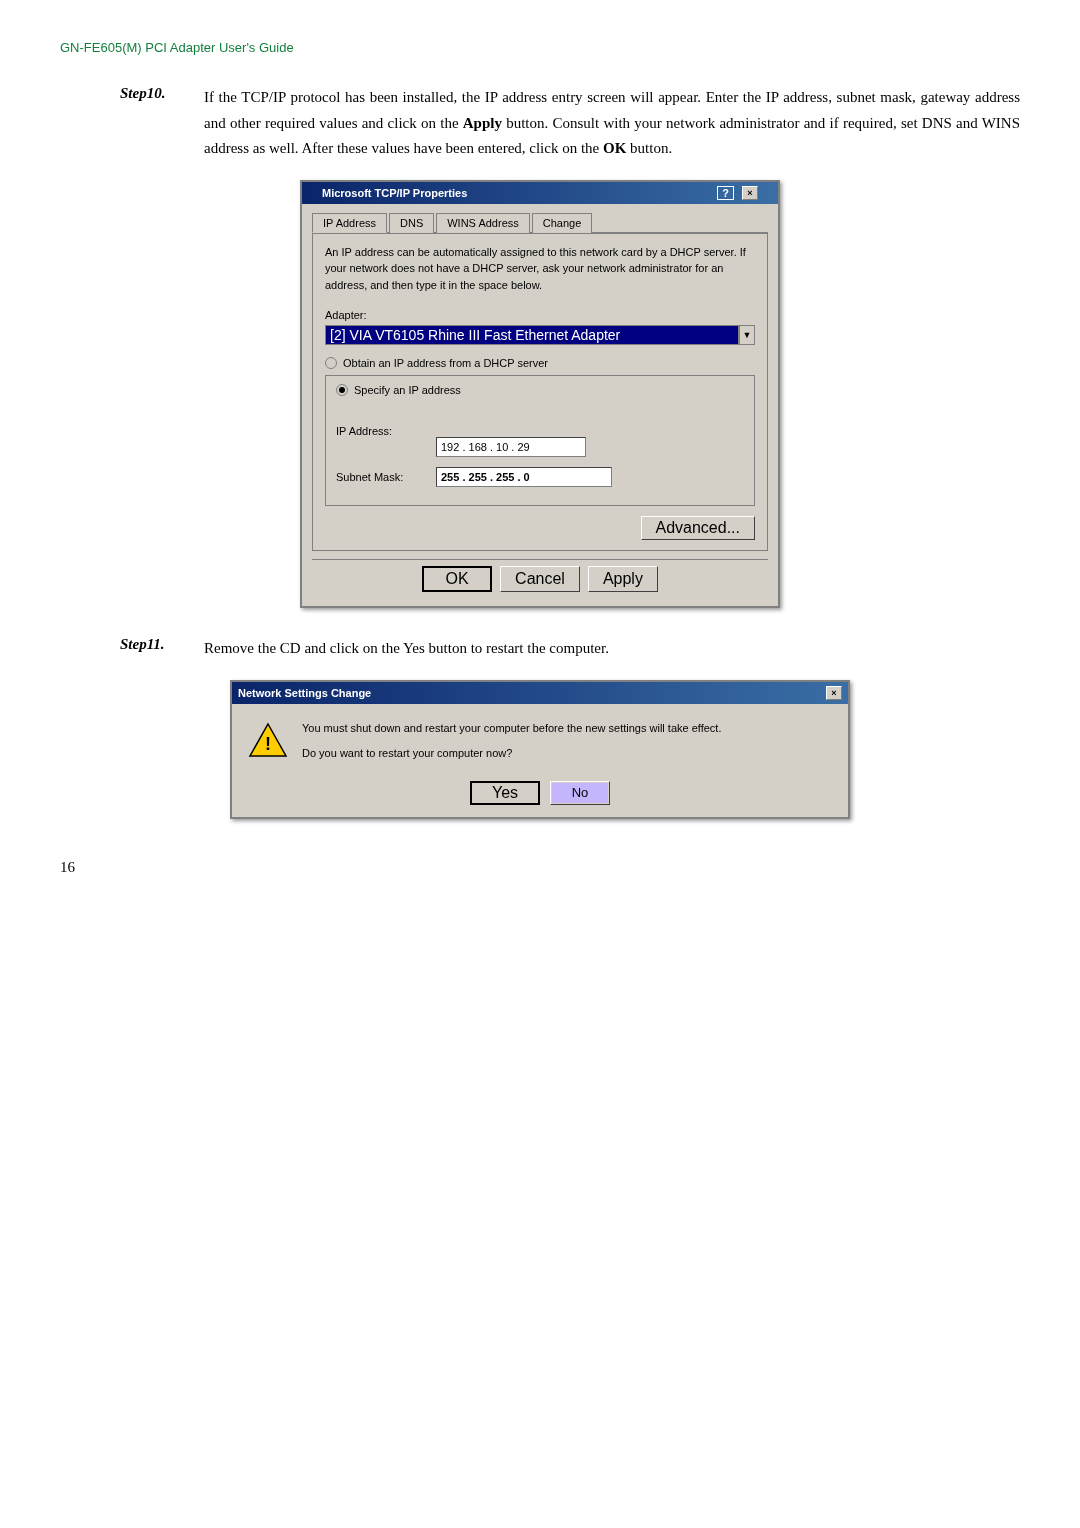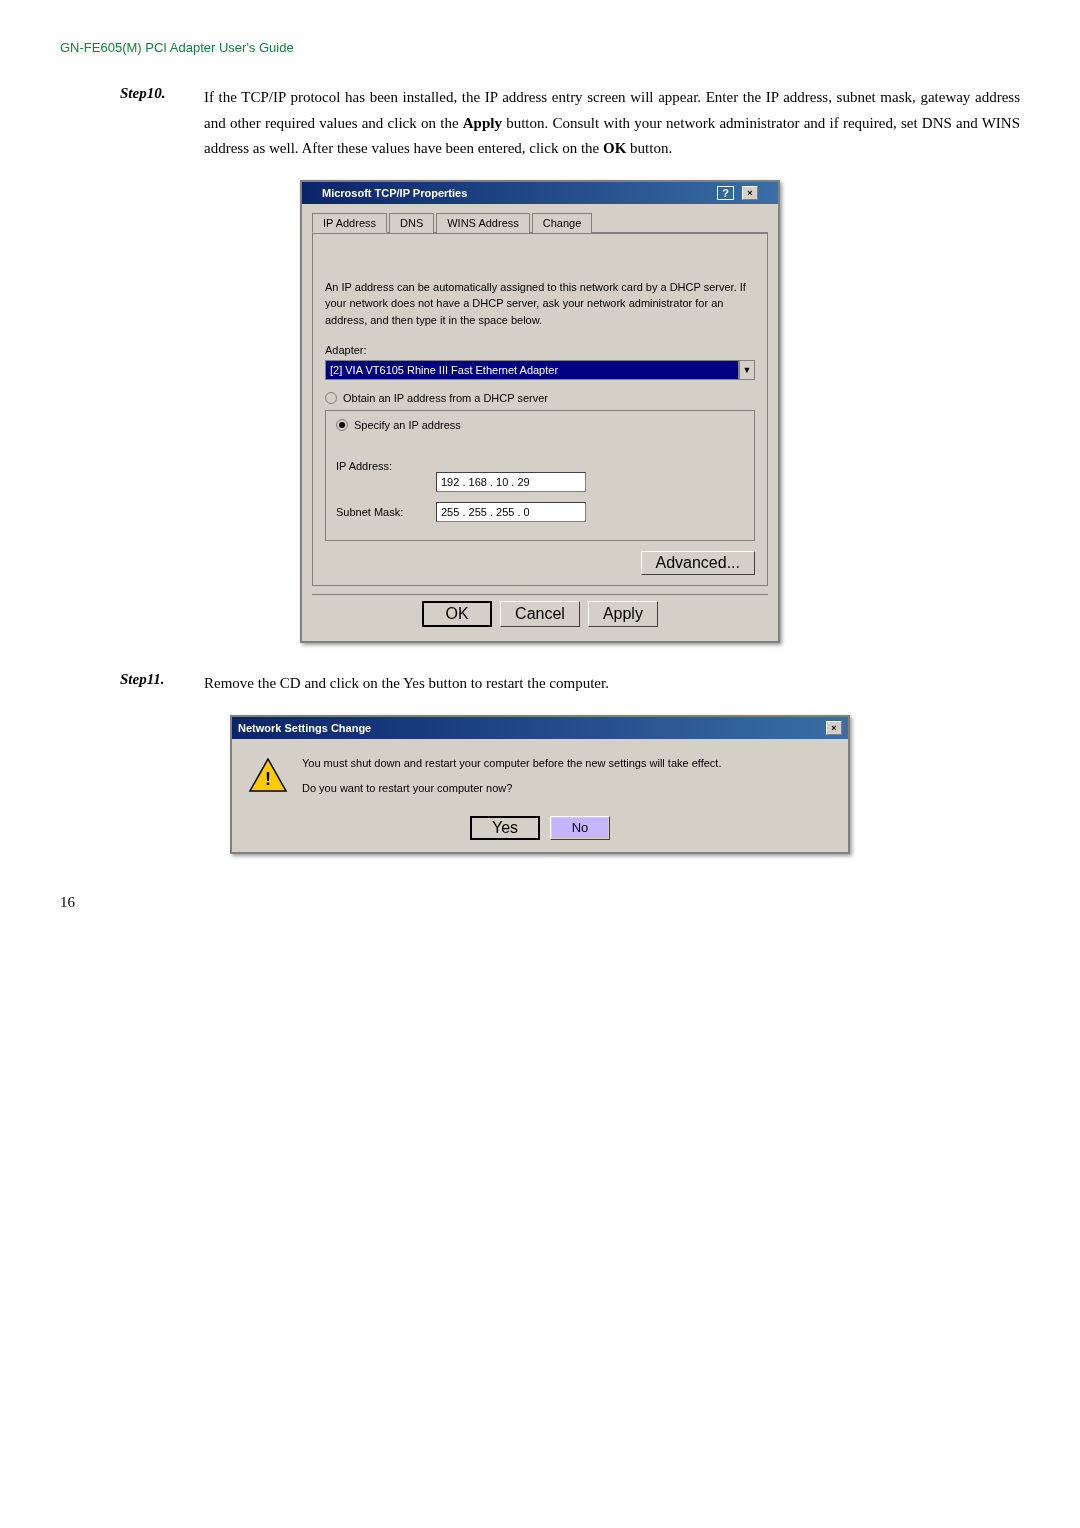--- a/index.html
+++ b/index.html
@@ -127,21 +127,20 @@
       border: 1px solid #808080;
       padding: 10px 12px;
       margin-bottom: 8px;
       min-height: 300px;
     }
 
     .info-text {
       font-size: 11px;
       line-height: 1.5;
       margin-bottom: 16px;
-      margin-top: 35px;
     }
 
     .field-row {
       display: flex;
       align-items: center;
       margin-bottom: 10px;
     }
 
     .field-label {
       min-width: 100px;
@@ -367,21 +366,21 @@
         <div class="win-tab">WINS Address</div>
         <div class="win-tab">Change</div>
       </div>
 
       <div class="win-content-area">
 
         <div class="info-text">An IP address can be automatically assigned to this network card by a DHCP server. If your network does not have a DHCP server, ask your network administrator for an address, and then type it in the space below.</div>
 
         <div class="adapter-label">Adapter:</div>
         <div style="display:flex; margin-bottom:12px;">
-          <div class="win-select" style="font-size:11px; flex:1; background:#000080; color:#fff; border:1px solid #808080; padding:2px 4px; height:20px; display:flex; align-items:center;">
+          <div class="win-select" style="font-size:14px; flex:1; background:#000080; color:#fff; border:1px solid #808080; padding:2px 4px; height:20px; display:flex; align-items:center;">
             <span>[2] VIA VT6105 Rhine III Fast Ethernet Adapter</span>
           </div>
           <div class="win-select-arrow">▼</div>
         </div>
 
         <div class="radio-row">
           <div class="radio-btn"></div>
           <span>Obtain an IP address from a DHCP server</span>
         </div>
 
@@ -391,21 +390,21 @@
             <span>Specify an IP address</span>
           </div>
 
           <div class="field-row">
             <div class="field-label">IP Address:</div>
             <input class="win-input" type="text" value="192 . 168 . 10 . 29" style="width: 150px; margin-top: 33px;">
           </div>
 
           <div class="field-row">
             <div class="field-label">Subnet Mask:</div>
-            <input class="win-input" type="text" value="255 . 255 . 255 . 0" style="width: 150px;">
+            <input class="win-input" type="text" value="255 . 255 . 255 . 0" style="width: 176px; font-weight: bold;">
           </div>
 
         </div>
 
         <div class="advanced-row">
           <button class="win-button">Advanced...</button>
         </div>
       </div>
 
       <div class="dialog-buttons">

